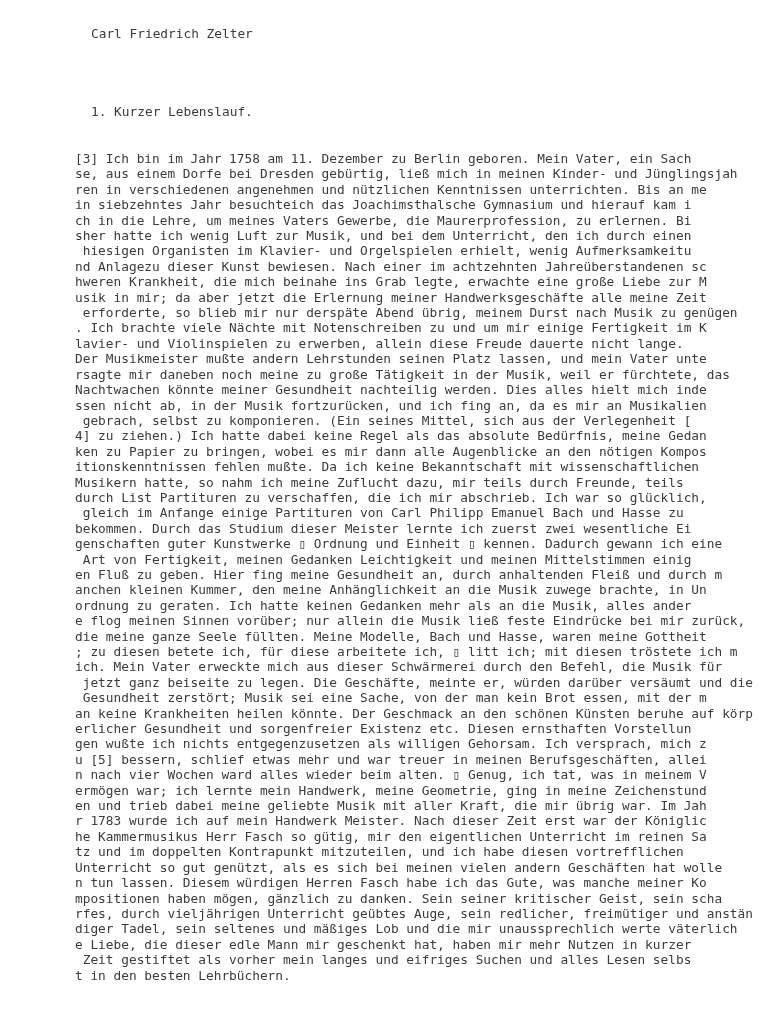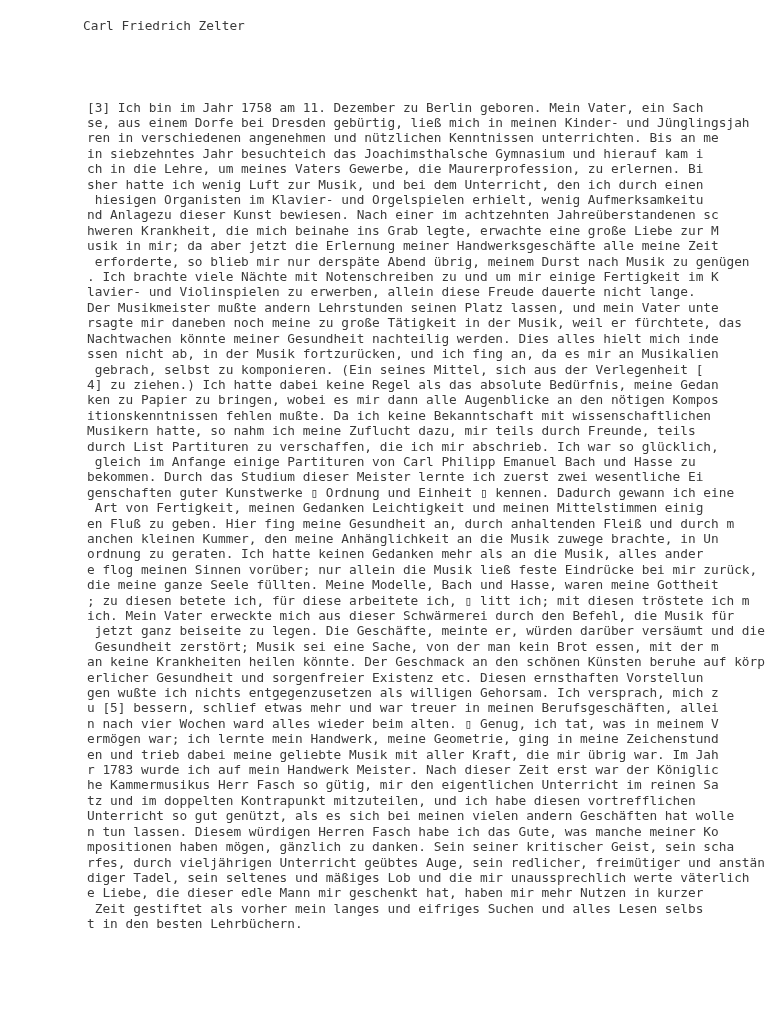--- a/index.html
+++ b/index.html
@@ -18,37 +18,38 @@
     height: 1024px;
     background: #ffffff;
     padding: 10px 0 0 75px;
     font-family: "DejaVu Sans Mono", "Liberation Mono", monospace;
     font-size: 12.8px;
     line-height: 15.4px;
     color: #3b3b3b;
   }
   .line {
     white-space: pre;
-    margin: 8px;
+    margin: 16px;
   }
   .spacer-2 { height: 30.8px; }
   .spacer-1 { height: 15.4px; }
   pre.body-text {
-    margin: 12px;
+    margin: 0;
     font: inherit;
     color: inherit;
     white-space: pre;
   }
 </style>
 </head>
 <body>
 
 <div class="page">
   <div class="line">Carl Friedrich Zelter</div>
   <div class="spacer-2"></div>
+  <div class="line">1. Kurzer Lebenslauf.</div>
   <div class="spacer-1"></div>
   <pre class="body-text">[3] Ich bin im Jahr 1758 am 11. Dezember zu Berlin geboren. Mein Vater, ein Sach
 se, aus einem Dorfe bei Dresden gebürtig, ließ mich in meinen Kinder- und Jünglingsjah
 ren in verschiedenen angenehmen und nützlichen Kenntnissen unterrichten. Bis an me
 in siebzehntes Jahr besuchteich das Joachimsthalsche Gymnasium und hierauf kam i
 ch in die Lehre, um meines Vaters Gewerbe, die Maurerprofession, zu erlernen. Bi
 sher hatte ich wenig Luft zur Musik, und bei dem Unterricht, den ich durch einen
  hiesigen Organisten im Klavier- und Orgelspielen erhielt, wenig Aufmerksamkeitu
 nd Anlagezu dieser Kunst bewiesen. Nach einer im achtzehnten Jahreüberstandenen sc
 hweren Krankheit, die mich beinahe ins Grab legte, erwachte eine große Liebe zur M

